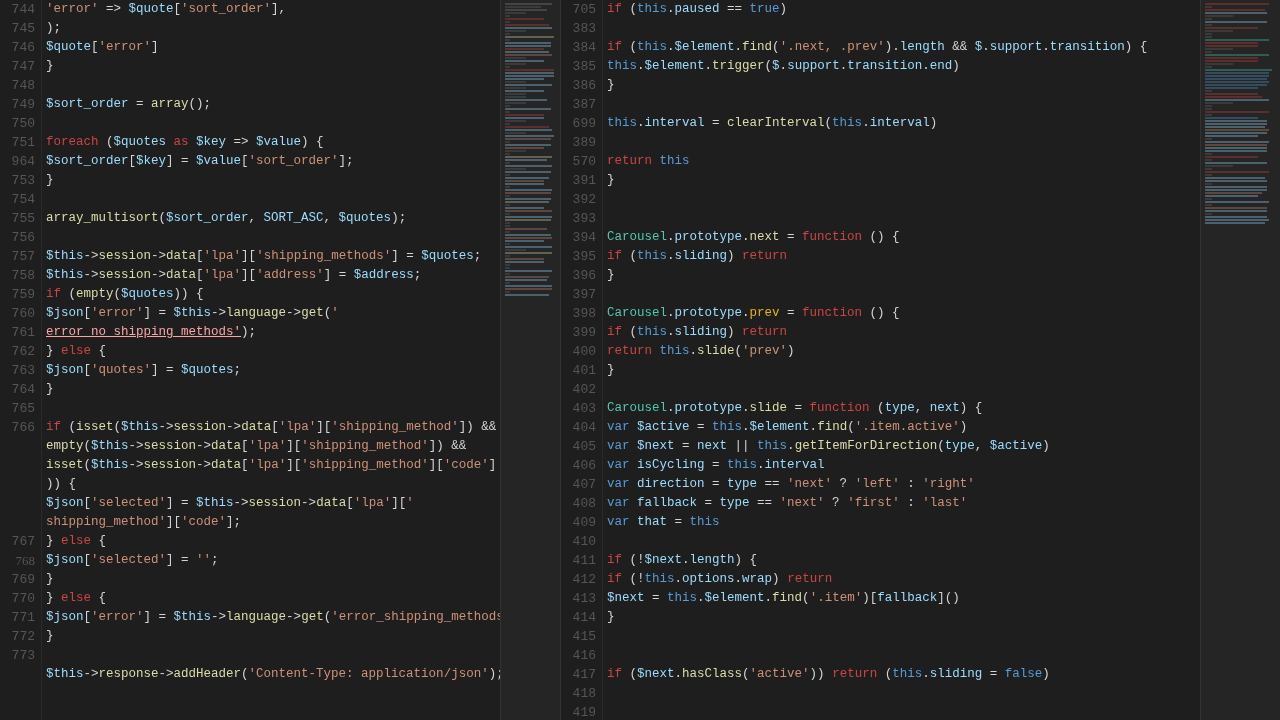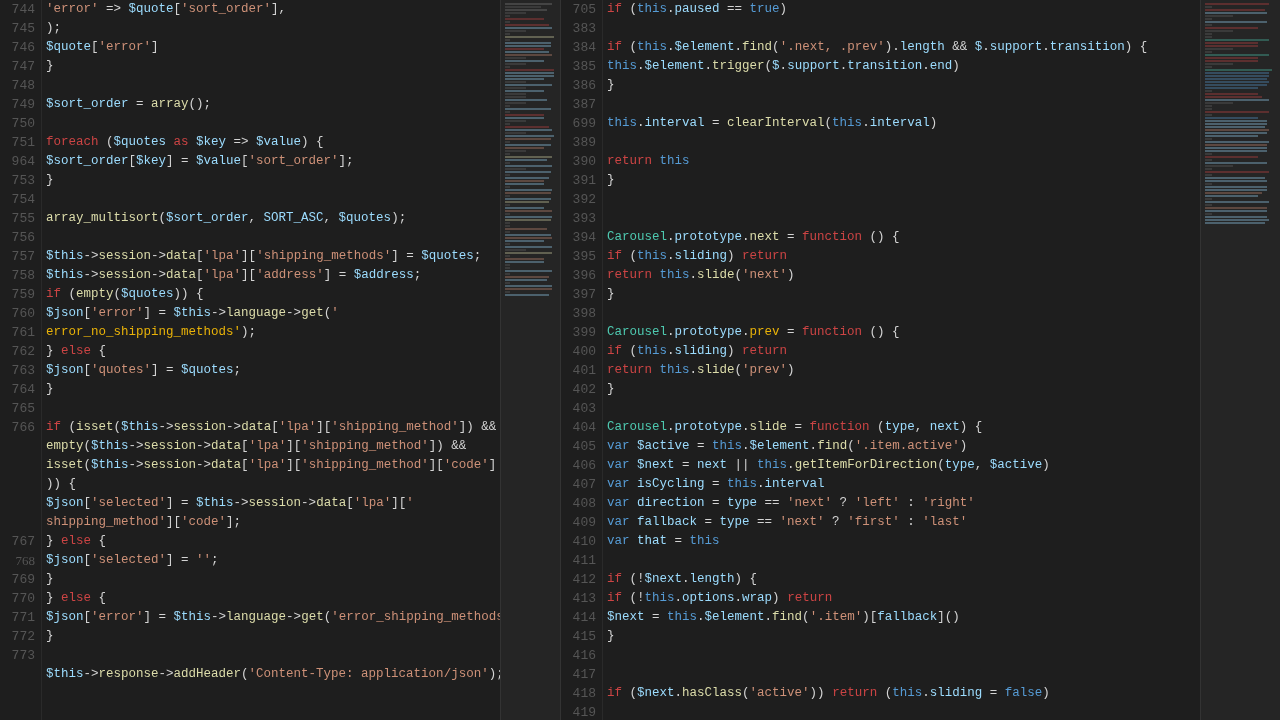--- a/index.html
+++ b/index.html
@@ -139,21 +139,21 @@
       <div class="line"><span style="color:#d4d4d4;">        </span><span style="color:#cc4444;">foreach</span><span style="color:#d4d4d4;"> (</span><span style="color:#9cdcfe;">$quotes</span><span style="color:#cc4444;"> as </span><span style="color:#9cdcfe;">$key</span><span style="color:#d4d4d4;"> =&gt; </span><span style="color:#9cdcfe;">$value</span><span style="color:#d4d4d4;">) {</span></div>
       <div class="line"><span style="color:#d4d4d4;">                </span><span style="color:#9cdcfe;">$sort_order</span><span style="color:#d4d4d4;">[</span><span style="color:#9cdcfe;">$key</span><span style="color:#d4d4d4;">] = </span><span style="color:#9cdcfe;">$value</span><span style="color:#d4d4d4;">[</span><span style="color:#ce9178;">'sort_order'</span><span style="color:#d4d4d4;">];</span></div>
       <div class="line"><span style="color:#d4d4d4;">        }</span></div>
       <div class="line">&nbsp;</div>
       <div class="line"><span style="color:#d4d4d4;">        </span><span style="color:#dcdcaa;">array_multisort</span><span style="color:#d4d4d4;">(</span><span style="color:#9cdcfe;">$sort_order</span><span style="color:#d4d4d4;">, </span><span style="color:#9cdcfe;">SORT_ASC</span><span style="color:#d4d4d4;">, </span><span style="color:#9cdcfe;">$quotes</span><span style="color:#d4d4d4;">);</span></div>
       <div class="line">&nbsp;</div>
       <div class="line"><span style="color:#d4d4d4;">        </span><span style="color:#9cdcfe;">$this</span><span style="color:#d4d4d4;">-&gt;</span><span style="color:#dcdcaa;">session</span><span style="color:#d4d4d4;">-&gt;</span><span style="color:#dcdcaa;">data</span><span style="color:#d4d4d4;">[</span><span style="color:#ce9178;">'lpa'</span><span style="color:#d4d4d4;">][</span><span style="color:#ce9178;">'shipping_methods'</span><span style="color:#d4d4d4;">] = </span><span style="color:#9cdcfe;">$quotes</span><span style="color:#d4d4d4;">;</span></div>
       <div class="line"><span style="color:#d4d4d4;">        </span><span style="color:#9cdcfe;">$this</span><span style="color:#d4d4d4;">-&gt;</span><span style="color:#dcdcaa;">session</span><span style="color:#d4d4d4;">-&gt;</span><span style="color:#dcdcaa;">data</span><span style="color:#d4d4d4;">[</span><span style="color:#ce9178;">'lpa'</span><span style="color:#d4d4d4;">][</span><span style="color:#ce9178;">'address'</span><span style="color:#d4d4d4;">] = </span><span style="color:#9cdcfe;">$address</span><span style="color:#d4d4d4;">;</span></div>
       <div class="line"><span style="color:#d4d4d4;">        </span><span style="color:#cc4444;">if</span><span style="color:#d4d4d4;"> (</span><span style="color:#dcdcaa;">empty</span><span style="color:#d4d4d4;">(</span><span style="color:#9cdcfe;">$quotes</span><span style="color:#d4d4d4;">)) {</span></div>
       <div class="line"><span style="color:#d4d4d4;">                </span><span style="color:#9cdcfe;">$json</span><span style="color:#d4d4d4;">[</span><span style="color:#ce9178;">'error'</span><span style="color:#d4d4d4;">] = </span><span style="color:#9cdcfe;">$this</span><span style="color:#d4d4d4;">-&gt;</span><span style="color:#dcdcaa;">language</span><span style="color:#d4d4d4;">-&gt;</span><span style="color:#dcdcaa;">get</span><span style="color:#d4d4d4;">(</span><span style="color:#ce9178;">'</span></div>
-      <div class="line"><span style="color:#d4d4d4;">                        </span><span style="color:#eab308;">error_no_shipping_methods'</span><span style="color:#d4d4d4;">);</span></div>
+      <div class="line"><span style="color:#d4d4d4;">                        </span><span style="color:#fca5a5;text-decoration:underline;">error_no_shipping_methods'</span><span style="color:#d4d4d4;">);</span></div>
       <div class="line"><span style="color:#d4d4d4;">        } </span><span style="color:#cc4444;">else</span><span style="color:#d4d4d4;"> {</span></div>
       <div class="line"><span style="color:#d4d4d4;">                </span><span style="color:#9cdcfe;">$json</span><span style="color:#d4d4d4;">[</span><span style="color:#ce9178;">'quotes'</span><span style="color:#d4d4d4;">] = </span><span style="color:#9cdcfe;">$quotes</span><span style="color:#d4d4d4;">;</span></div>
       <div class="line"><span style="color:#d4d4d4;">        }</span></div>
       <div class="line">&nbsp;</div>
       <div class="line"><span style="color:#d4d4d4;">        </span><span style="color:#cc4444;">if</span><span style="color:#d4d4d4;"> (</span><span style="color:#dcdcaa;">isset</span><span style="color:#d4d4d4;">(</span><span style="color:#9cdcfe;">$this</span><span style="color:#d4d4d4;">-&gt;</span><span style="color:#dcdcaa;">session</span><span style="color:#d4d4d4;">-&gt;</span><span style="color:#dcdcaa;">data</span><span style="color:#d4d4d4;">[</span><span style="color:#ce9178;">'lpa'</span><span style="color:#d4d4d4;">][</span><span style="color:#ce9178;">'shipping_method'</span><span style="color:#d4d4d4;">]) &amp;&amp; !</span></div>
       <div class="line"><span style="color:#d4d4d4;">                </span><span style="color:#dcdcaa;">empty</span><span style="color:#d4d4d4;">(</span><span style="color:#9cdcfe;">$this</span><span style="color:#d4d4d4;">-&gt;</span><span style="color:#dcdcaa;">session</span><span style="color:#d4d4d4;">-&gt;</span><span style="color:#dcdcaa;">data</span><span style="color:#d4d4d4;">[</span><span style="color:#ce9178;">'lpa'</span><span style="color:#d4d4d4;">][</span><span style="color:#ce9178;">'shipping_method'</span><span style="color:#d4d4d4;">]) &amp;&amp;</span></div>
       <div class="line"><span style="color:#d4d4d4;">                </span><span style="color:#dcdcaa;">isset</span><span style="color:#d4d4d4;">(</span><span style="color:#9cdcfe;">$this</span><span style="color:#d4d4d4;">-&gt;</span><span style="color:#dcdcaa;">session</span><span style="color:#d4d4d4;">-&gt;</span><span style="color:#dcdcaa;">data</span><span style="color:#d4d4d4;">[</span><span style="color:#ce9178;">'lpa'</span><span style="color:#d4d4d4;">][</span><span style="color:#ce9178;">'shipping_method'</span><span style="color:#d4d4d4;">][</span><span style="color:#ce9178;">'code'</span><span style="color:#d4d4d4;">]</span></div>
       <div class="line"><span style="color:#d4d4d4;">                )) {</span></div>
       <div class="line"><span style="color:#d4d4d4;">                </span><span style="color:#9cdcfe;">$json</span><span style="color:#d4d4d4;">[</span><span style="color:#ce9178;">'selected'</span><span style="color:#d4d4d4;">] = </span><span style="color:#9cdcfe;">$this</span><span style="color:#d4d4d4;">-&gt;</span><span style="color:#dcdcaa;">session</span><span style="color:#d4d4d4;">-&gt;</span><span style="color:#dcdcaa;">data</span><span style="color:#d4d4d4;">[</span><span style="color:#ce9178;">'lpa'</span><span style="color:#d4d4d4;">][</span><span style="color:#ce9178;">'</span></div>
       <div class="line"><span style="color:#d4d4d4;">                        </span><span style="color:#ce9178;">shipping_method'</span><span style="color:#d4d4d4;">][</span><span style="color:#ce9178;">'code'</span><span style="color:#d4d4d4;">];</span></div>
@@ -277,21 +277,21 @@
   <div class="panel-right" style="width:640px; height:720px; background:#1e1e1e; display:flex; overflow:hidden; border-left:1px solid #333;">
     <div class="line-numbers">
       <span class="ln" style="display:block;">705</span>
       <span class="ln" style="display:block;">383</span>
       <span class="ln" style="display:block;">384</span>
       <span class="ln" style="display:block;">385</span>
       <span class="ln" style="display:block;">386</span>
       <span class="ln" style="display:block;">387</span>
       <span class="ln" style="display:block;">699</span>
       <span class="ln" style="display:block;">389</span>
-      <span class="ln" style="display:block;">390</span>
+      <span class="ln" style="display:block;">570</span>
       <span class="ln" style="display:block;">391</span>
       <span class="ln" style="display:block;">392</span>
       <span class="ln" style="display:block;">393</span>
       <span class="ln" style="display:block;">394</span>
       <span class="ln" style="display:block;">395</span>
       <span class="ln" style="display:block;">396</span>
       <span class="ln" style="display:block;">397</span>
       <span class="ln" style="display:block;">398</span>
       <span class="ln" style="display:block;">399</span>
       <span class="ln" style="display:block;">400</span>
@@ -324,21 +324,20 @@
       <div class="line"><span style="color:#d4d4d4;">}</span></div>
       <div class="line">&nbsp;</div>
       <div class="line"><span style="color:#569cd6;">this</span><span style="color:#d4d4d4;">.</span><span style="color:#9cdcfe;">interval</span><span style="color:#d4d4d4;"> = </span><span style="color:#dcdcaa;">clearInterval</span><span style="color:#d4d4d4;">(</span><span style="color:#569cd6;">this</span><span style="color:#d4d4d4;">.</span><span style="color:#9cdcfe;">interval</span><span style="color:#d4d4d4;">)</span></div>
       <div class="line">&nbsp;</div>
       <div class="line"><span style="color:#cc4444;">return</span><span style="color:#d4d4d4;"> </span><span style="color:#569cd6;">this</span></div>
       <div class="line"><span style="color:#d4d4d4;">}</span></div>
       <div class="line">&nbsp;</div>
       <div class="line">&nbsp;</div>
       <div class="line"><span style="color:#4ec9b0;">Carousel</span><span style="color:#d4d4d4;">.</span><span style="color:#9cdcfe;">prototype</span><span style="color:#d4d4d4;">.</span><span style="color:#dcdcaa;">next</span><span style="color:#d4d4d4;"> = </span><span style="color:#cc4444;">function</span><span style="color:#d4d4d4;"> () {</span></div>
       <div class="line"><span style="color:#d4d4d4;">  </span><span style="color:#cc4444;">if</span><span style="color:#d4d4d4;"> (</span><span style="color:#569cd6;">this</span><span style="color:#d4d4d4;">.</span><span style="color:#9cdcfe;">sliding</span><span style="color:#d4d4d4;">) </span><span style="color:#cc4444;">return</span></div>
-      <div class="line"><span style="color:#d4d4d4;">  </span><span style="color:#cc4444;">return</span><span style="color:#d4d4d4;"> </span><span style="color:#569cd6;">this</span><span style="color:#d4d4d4;">.</span><span style="color:#dcdcaa;">slide</span><span style="color:#d4d4d4;">(</span><span style="color:#ce9178;">'next'</span><span style="color:#d4d4d4;">)</span></div>
       <div class="line"><span style="color:#d4d4d4;">}</span></div>
       <div class="line">&nbsp;</div>
       <div class="line"><span style="color:#4ec9b0;">Carousel</span><span style="color:#d4d4d4;">.</span><span style="color:#9cdcfe;">prototype</span><span style="color:#d4d4d4;">.</span><span style="color:#eab308;">prev</span><span style="color:#d4d4d4;"> = </span><span style="color:#cc4444;">function</span><span style="color:#d4d4d4;"> () {</span></div>
       <div class="line"><span style="color:#d4d4d4;">  </span><span style="color:#cc4444;">if</span><span style="color:#d4d4d4;"> (</span><span style="color:#569cd6;">this</span><span style="color:#d4d4d4;">.</span><span style="color:#9cdcfe;">sliding</span><span style="color:#d4d4d4;">) </span><span style="color:#cc4444;">return</span></div>
       <div class="line"><span style="color:#d4d4d4;">  </span><span style="color:#cc4444;">return</span><span style="color:#d4d4d4;"> </span><span style="color:#569cd6;">this</span><span style="color:#d4d4d4;">.</span><span style="color:#dcdcaa;">slide</span><span style="color:#d4d4d4;">(</span><span style="color:#ce9178;">'prev'</span><span style="color:#d4d4d4;">)</span></div>
       <div class="line"><span style="color:#d4d4d4;">}</span></div>
       <div class="line">&nbsp;</div>
       <div class="line"><span style="color:#4ec9b0;">Carousel</span><span style="color:#d4d4d4;">.</span><span style="color:#9cdcfe;">prototype</span><span style="color:#d4d4d4;">.</span><span style="color:#dcdcaa;">slide</span><span style="color:#d4d4d4;"> = </span><span style="color:#cc4444;">function</span><span style="color:#d4d4d4;"> (</span><span style="color:#9cdcfe;">type</span><span style="color:#d4d4d4;">, </span><span style="color:#9cdcfe;">next</span><span style="color:#d4d4d4;">) {</span></div>
       <div class="line"><span style="color:#d4d4d4;">  </span><span style="color:#569cd6;">var</span><span style="color:#d4d4d4;"> </span><span style="color:#9cdcfe;">$active</span><span style="color:#d4d4d4;">   = </span><span style="color:#569cd6;">this</span><span style="color:#d4d4d4;">.</span><span style="color:#9cdcfe;">$element</span><span style="color:#d4d4d4;">.</span><span style="color:#dcdcaa;">find</span><span style="color:#d4d4d4;">(</span><span style="color:#ce9178;">'.item.active'</span><span style="color:#d4d4d4;">)</span></div>
       <div class="line"><span style="color:#d4d4d4;">  </span><span style="color:#569cd6;">var</span><span style="color:#d4d4d4;"> </span><span style="color:#9cdcfe;">$next</span><span style="color:#d4d4d4;">     = </span><span style="color:#9cdcfe;">next</span><span style="color:#d4d4d4;"> || </span><span style="color:#569cd6;">this</span><span style="color:#d4d4d4;">.</span><span style="color:#dcdcaa;">getItemForDirection</span><span style="color:#d4d4d4;">(</span><span style="color:#9cdcfe;">type</span><span style="color:#d4d4d4;">, </span><span style="color:#9cdcfe;">$active</span><span style="color:#d4d4d4;">)</span></div>

